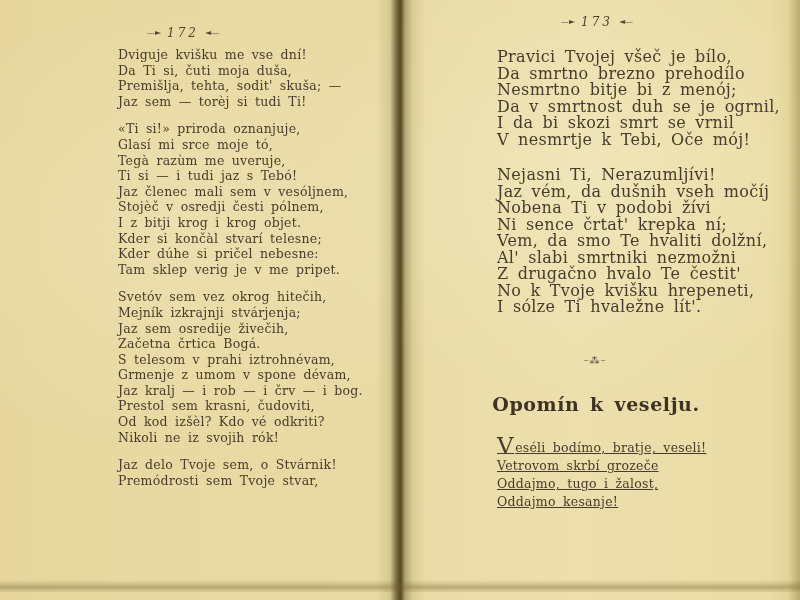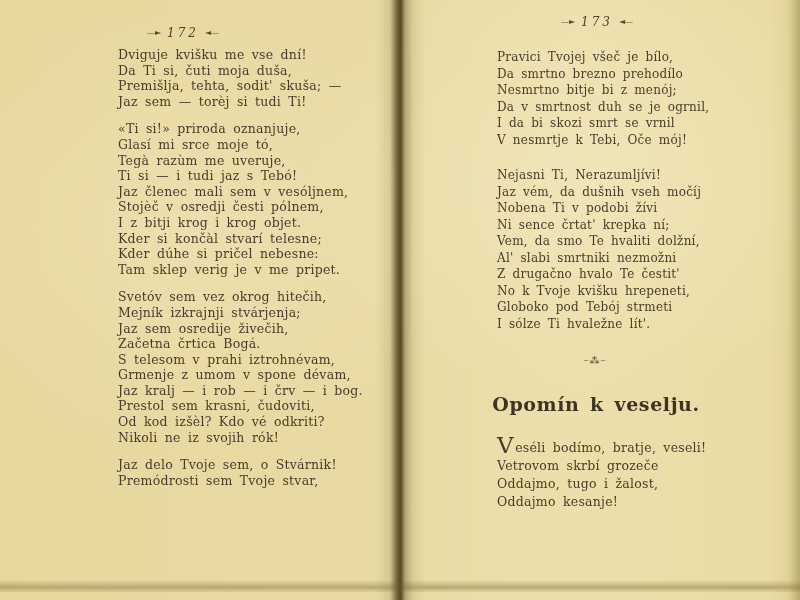--- a/index.html
+++ b/index.html
@@ -40,38 +40,38 @@
     position:absolute; text-align:center; font-size:12px;
     letter-spacing:3px; color:#4c4130; white-space:nowrap;
   }
   .page-header .orn { font-size:8px; letter-spacing:0; color:#55492f; position:relative; top:-2px; }
   .page-header .num { padding:0 6px;font-style:italic; }
   .header-left  { left:108px; top:26px; width:150px; }
   .header-right { left:522px; top:15px; width:150px; }
 
   .poem-col { position:absolute; }
   .col-left  { left:118px; top:47px;  width:292px; font-size:12.5px; line-height:15.6px; }
-  .col-right { left:497px; top:49px;  width:285px; font-size:12px; line-height:16.5px; }
+  .col-right { left:497px; top:49px;  width:285px; font-size:16px; line-height:16.5px; }
   .col-left  .stanza { margin-bottom:12px; }
   .col-right .stanza { margin-bottom:19px; }
   .poem-line { white-space:nowrap; word-spacing:0.24em; letter-spacing:0.02em; }
 
   .divider {
     position:absolute; left:480px; top:355px; width:230px; text-align:center;
     font-size:10px; color:#4c4130; letter-spacing:1px;
   }
   .divider .dash { font-size:8px; position:relative; top:-2px; }
 
   .poem-title {
     position:absolute; left:478px; top:393px; width:236px; text-align:center;
     font-size:19px; font-weight:bold; color:#3d3322; letter-spacing:0.6px;
     word-spacing:0.18em; white-space:nowrap;
   }
 
-  .opening { position:absolute; left:497px; top:438px; font-size:12.5px; line-height:18px; }
+  .opening { position:absolute; left:497px; top:438px; font-size:12.5px; line-height:18px;text-decoration:underline; }
   .opening .poem-line { word-spacing:0.24em; }
   .drop-cap {
     font-size:23px; line-height:12px; letter-spacing:0.5px;
     position:relative; top:1px; margin-right:1px;
   }
 </style>
 </head>
 <body>
 
 <div class="scan">
@@ -135,21 +135,20 @@
       </div>
       <div class="stanza">
         <div class="poem-line">Nejasni Ti, Nerazumljívi!</div>
         <div class="poem-line">Jaz vém, da dušnih vseh močíj</div>
         <div class="poem-line">Nobena Ti v podobi žívi</div>
         <div class="poem-line">Ni sence črtat' krepka ní;</div>
         <div class="poem-line">Vem, da smo Te hvaliti dolžní,</div>
         <div class="poem-line">Al' slabi smrtniki nezmožni</div>
         <div class="poem-line">Z drugačno hvalo Te čestit'</div>
         <div class="poem-line">No k Tvoje kvišku hrepeneti,</div>
-        <div class="poem-line">Globoko pod Tebój strmeti</div>
         <div class="poem-line">I sólze Ti hvaležne lít'.</div>
       </div>
     </div>
 
   <div class="divider">
     <span class="dash">‒</span><span>⁂</span><span class="dash">‒</span>
   </div>
 
   <div class="poem-title">Opomín k veselju.</div>
 

